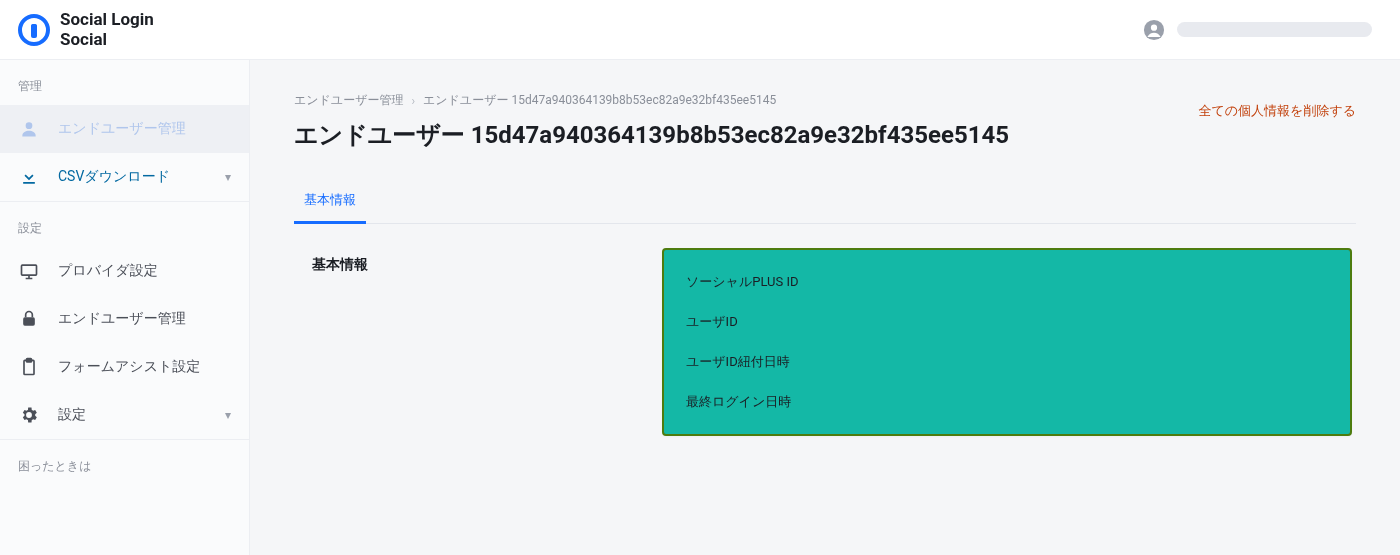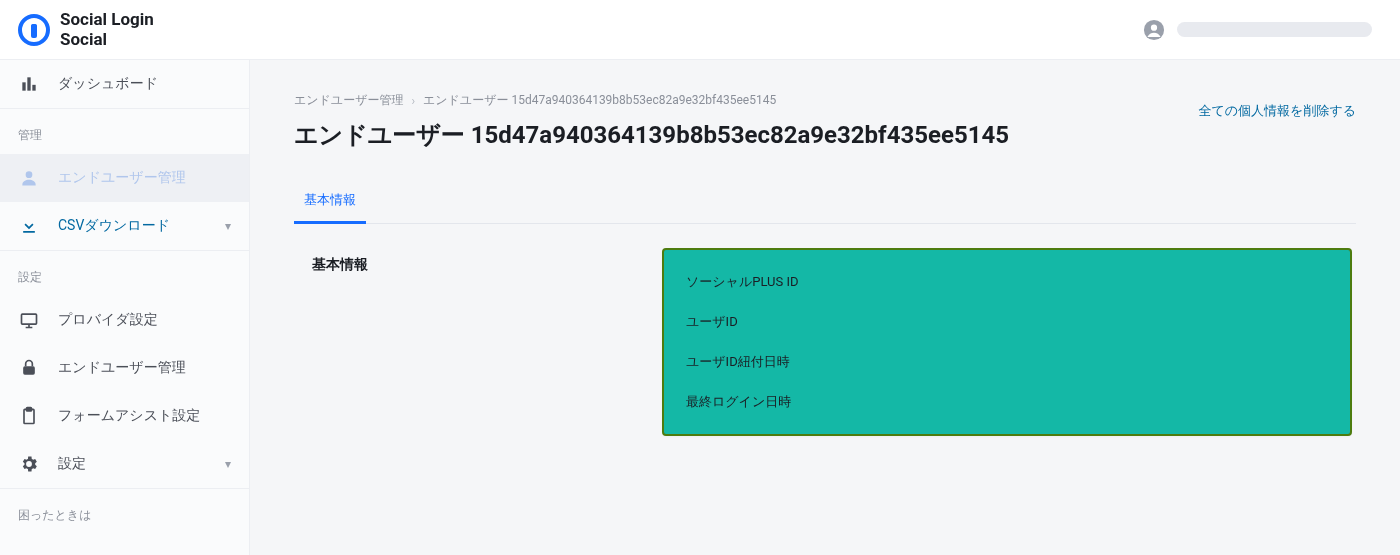--- a/index.html
+++ b/index.html
@@ -27,21 +27,21 @@
     .side-item .label {font-size:14px;flex:1;}
     .side-item .chev {color:#9aa0ab;font-size:12px;}
     .side-section {padding:18px 18px 10px;font-size:12px;color:#8a8f99;border-top:1px solid #eceef2;}
     .side-section:first-of-type {border-top:none;}
     
     .main {flex:1;overflow:auto;}
     .page-head {padding:32px 44px 0 44px;position:relative;}
     .crumbs {font-size:12px;color:#8a8f99;display:flex;gap:8px;align-items:center;margin-bottom:10px;}
     .crumbs .sep{color:#b6bbc4;}
     .page-title {font-size:24px;font-weight:700;color:#1b1e24;}
-    .delete-link {position:absolute;right:44px;top:42px;font-size:13px;color:#0369a1;cursor:pointer;}
+    .delete-link {position:absolute;right:44px;top:42px;font-size:13px;color:#c2410c;cursor:pointer;}
     .tabs {display:flex;border-bottom:1px solid #e3e6ec;margin:28px 44px 0;}
     .tab {padding:12px 10px;font-size:13px;color:#8a8f99;cursor:pointer;}
     .tab.active {color:#166cff;border-bottom:3px solid #166cff;margin-bottom:-1px;}
     
     .detail {display:flex;gap:28px;padding:24px 44px;}
     .detail-left {width:340px;padding:8px 0 0 18px;}
     .section-title {font-size:14px;font-weight:700;color:#1b1e24;}
     .card {flex:1;background:#14b8a6;border:2px solid #4d7c0f;border-radius:4px;padding:12px 22px;max-width:690px;box-shadow:0 1px 2px rgba(20,25,40,0.03);}
     .row {display:flex;align-items:center;height:40px;}
     .row .rlabel{width:220px;font-size:13px;color:#1b1e24;}
@@ -68,30 +68,20 @@
             <circle cx="12" cy="9.5" r="3.4" fill="#fff"></circle>
             <path d="M4.8 19.6c1.4-3 4.2-4.6 7.2-4.6s5.8 1.6 7.2 4.6" fill="#fff"></path>
           </svg>
       </span>
       <span class="acct-skel"></span>
     </div>
   </div>
 
   <div class="body">
     <nav class="sidebar">
-      <div class="side-item">
-        <span class="icon">
-          <svg width="20" height="20" viewBox="0 0 24 24" fill="currentColor">
-              <rect x="4" y="10" width="4" height="10"></rect>
-              <rect x="10" y="4" width="4" height="16"></rect>
-              <rect x="16" y="13" width="4" height="7"></rect>
-            </svg>
-        </span>
-        <span class="label">ダッシュボード</span>
-      </div>
       <div class="side-section">管理</div>
       <div class="side-item active">
         <span class="icon">
           <svg width="20" height="20" viewBox="0 0 24 24" fill="currentColor">
               <circle cx="12" cy="8" r="4"></circle>
               <path d="M4 20c0-4 4-6 8-6s8 2 8 6v1H4z"></path>
             </svg>
         </span>
         <span class="label">エンドユーザー管理</span>
       </div>

